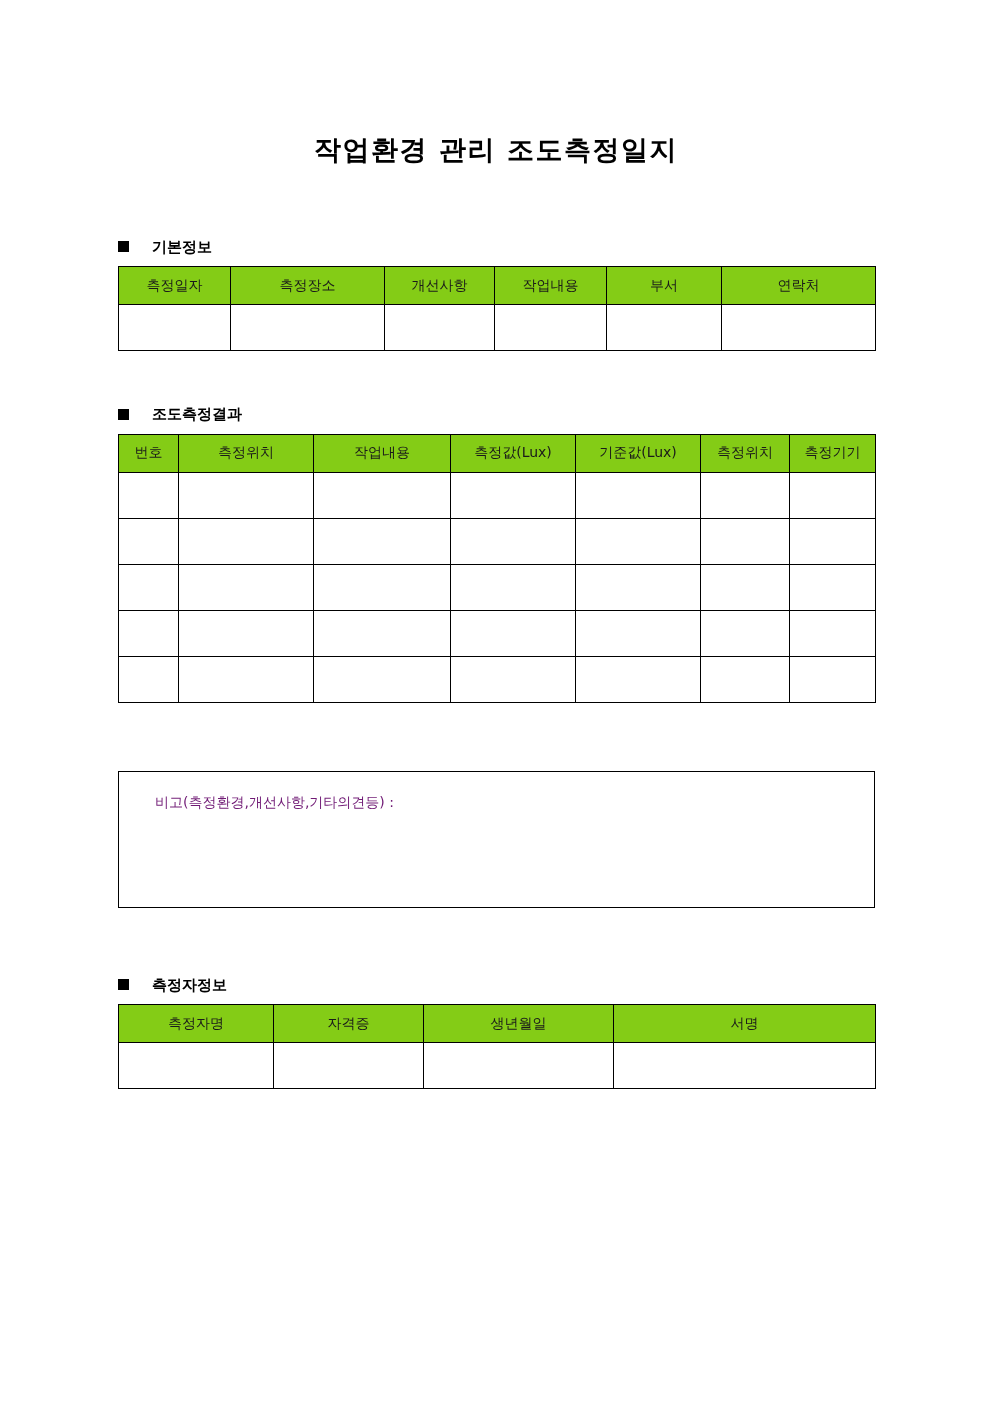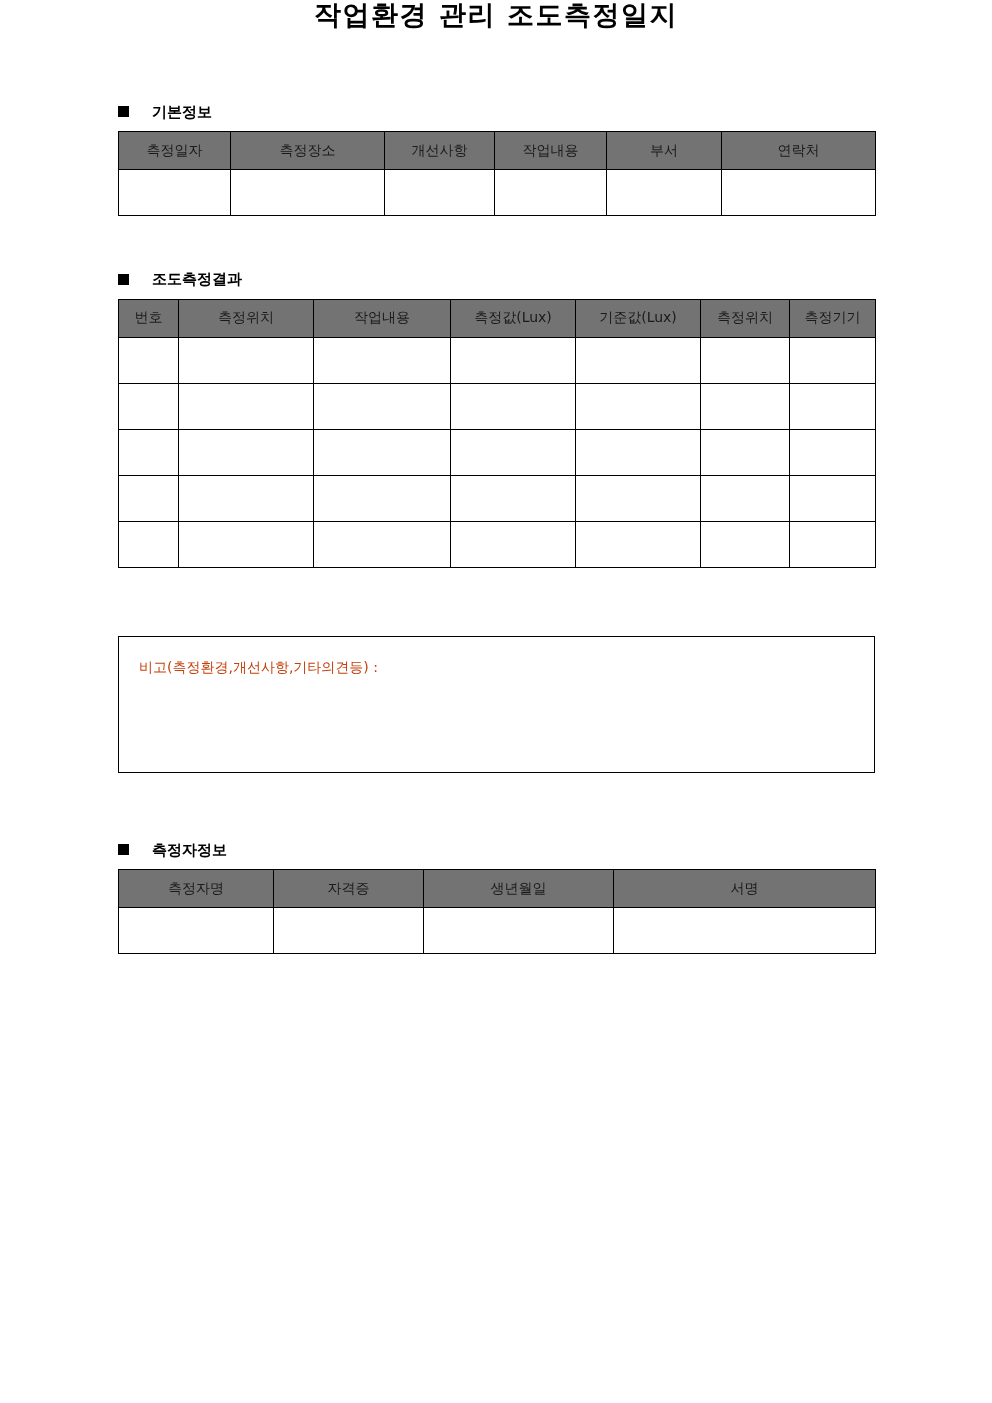--- a/index.html
+++ b/index.html
@@ -26,20 +26,21 @@
   }
 
   
   .doc-title {
     text-align: center;
     font-size: 27px;
     font-weight: bold;
     letter-spacing: 1.5px;
     color: #000;
     margin: 0;
+    padding-top: 135px;
     line-height: 1.1;
   }
 
   
   .section {
     margin-left: 118px;
     width: 757px;
   }
   .section-heading {
     font-size: 15px;
@@ -67,21 +68,21 @@
     table-layout: fixed;
     border: 1.4px solid #000000;
   }
   table.form-table th,
   table.form-table td {
     border: 1.1px solid #000000;
     padding: 0;
     margin: 0;
   }
   table.form-table th {
-    background: #737373;
+    background: #84cc16;
     font-size: 14px;
     font-weight: normal;
     height: 38px;
     text-align: center;
     vertical-align: middle;
     color: #1a1a1a;
   }
   table.form-table td {
     background: #ffffff;
     height: 46px;
@@ -97,23 +98,23 @@
   .remarks-box {
     width: 757px;
     height: 137px;
     border: 1.4px solid #000000;
     background: #ffffff;
     position: relative;
   }
   .remarks-label {
     position: absolute;
     top: 22px;
-    left: 20px;
+    left: 36px;
     font-size: 14px;
-    color: #c2410c;
+    color: #701a75;
     white-space: nowrap;
   }
 </style>
 </head>
 <body>
 
 <div class="page">
 
   <h1 class="doc-title">작업환경 관리 조도측정일지</h1>
 

